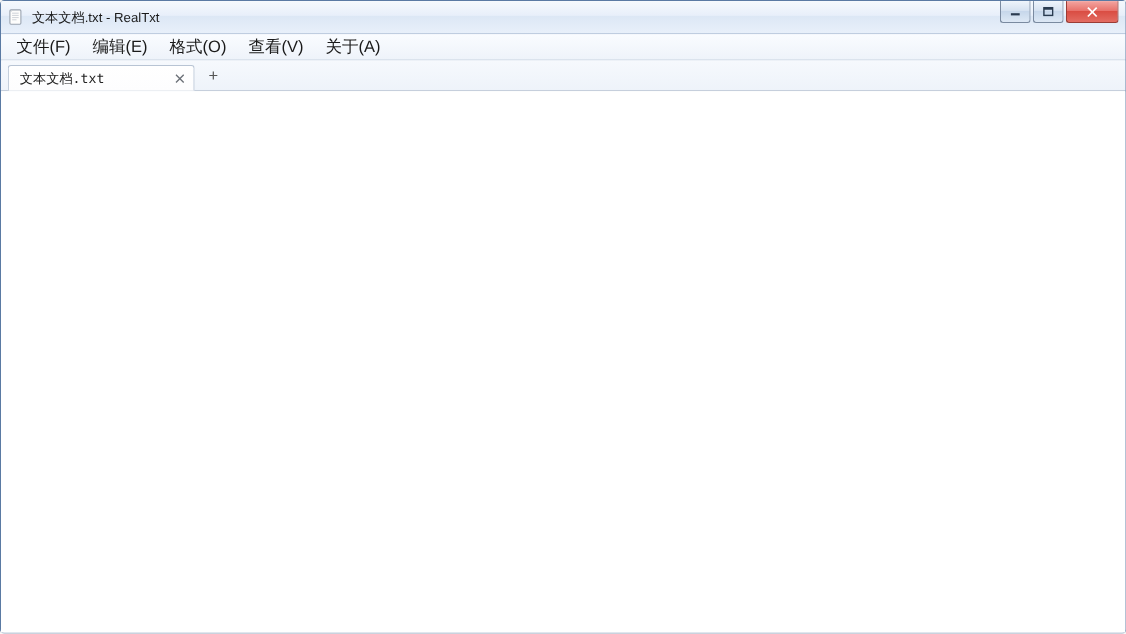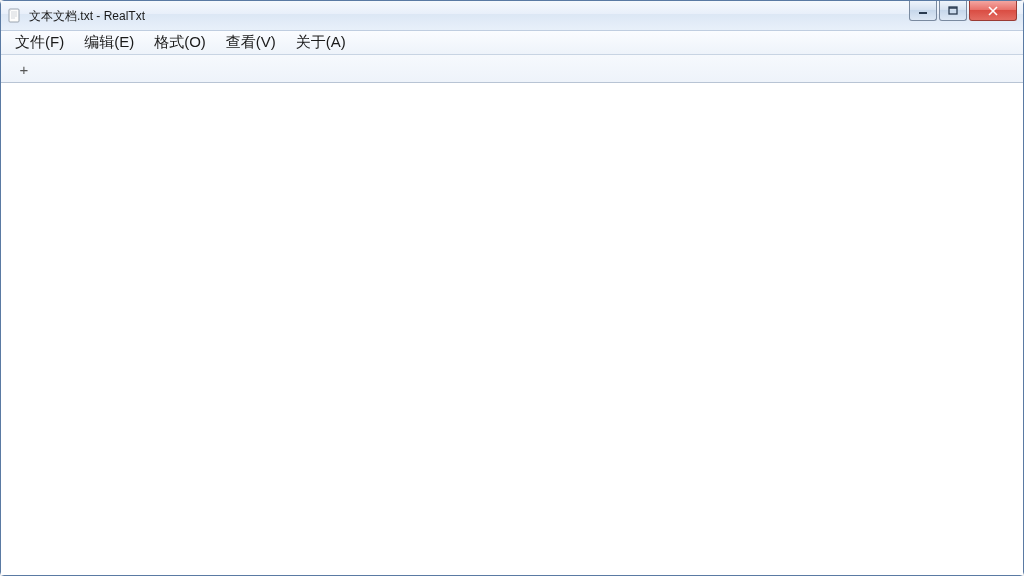--- a/index.html
+++ b/index.html
@@ -182,20 +182,29 @@
 
   <div class="menubar">
     <div class="menu-item">文件(F)</div>
     <div class="menu-item">编辑(E)</div>
     <div class="menu-item">格式(O)</div>
     <div class="menu-item">查看(V)</div>
     <div class="menu-item">关于(A)</div>
   </div>
 
   <div class="tabstrip">
+    <div class="tab">
+      <span class="tab-label">文本文档.txt</span>
+      <span class="tab-close">
+        <svg width="9" height="9" viewBox="0 0 9 9">
+          <line x1="1" y1="1" x2="8" y2="8" stroke="#6a6f76" stroke-width="1.2"></line>
+          <line x1="8" y1="1" x2="1" y2="8" stroke="#6a6f76" stroke-width="1.2"></line>
+        </svg>
+      </span>
+    </div>
     <div class="new-tab-btn">
       <span>+</span>
     </div>
   </div>
 
   <div class="editor-area">
     <textarea class="editor-textarea" spellcheck="false" style=""></textarea>
   </div>
 
 </div>

